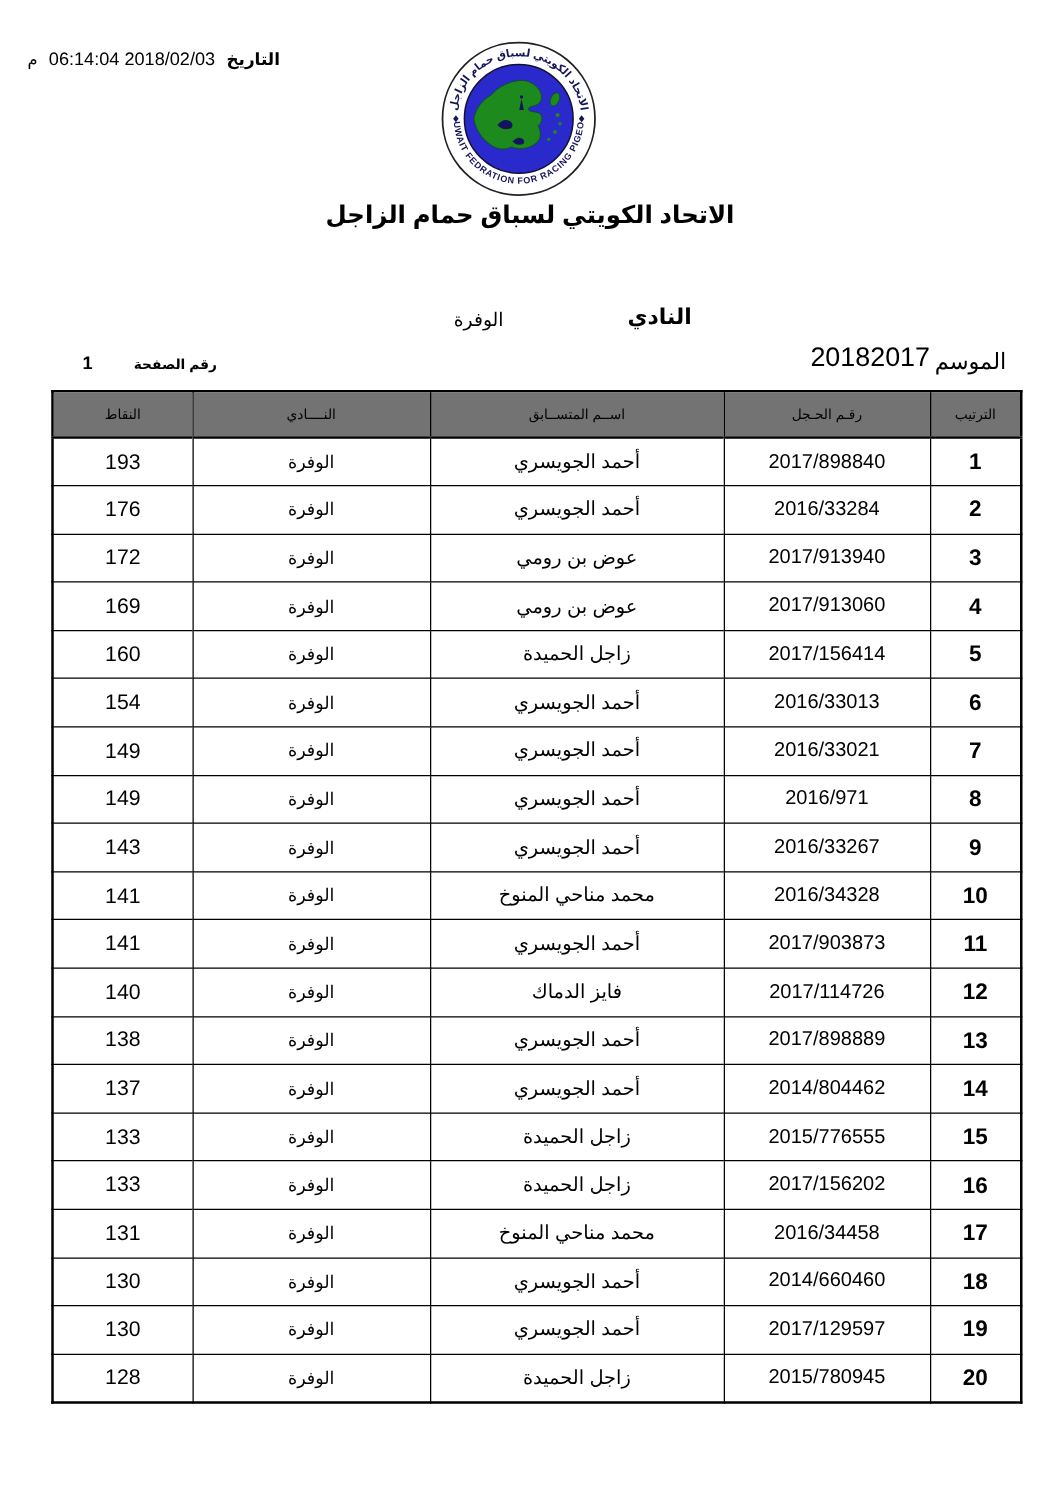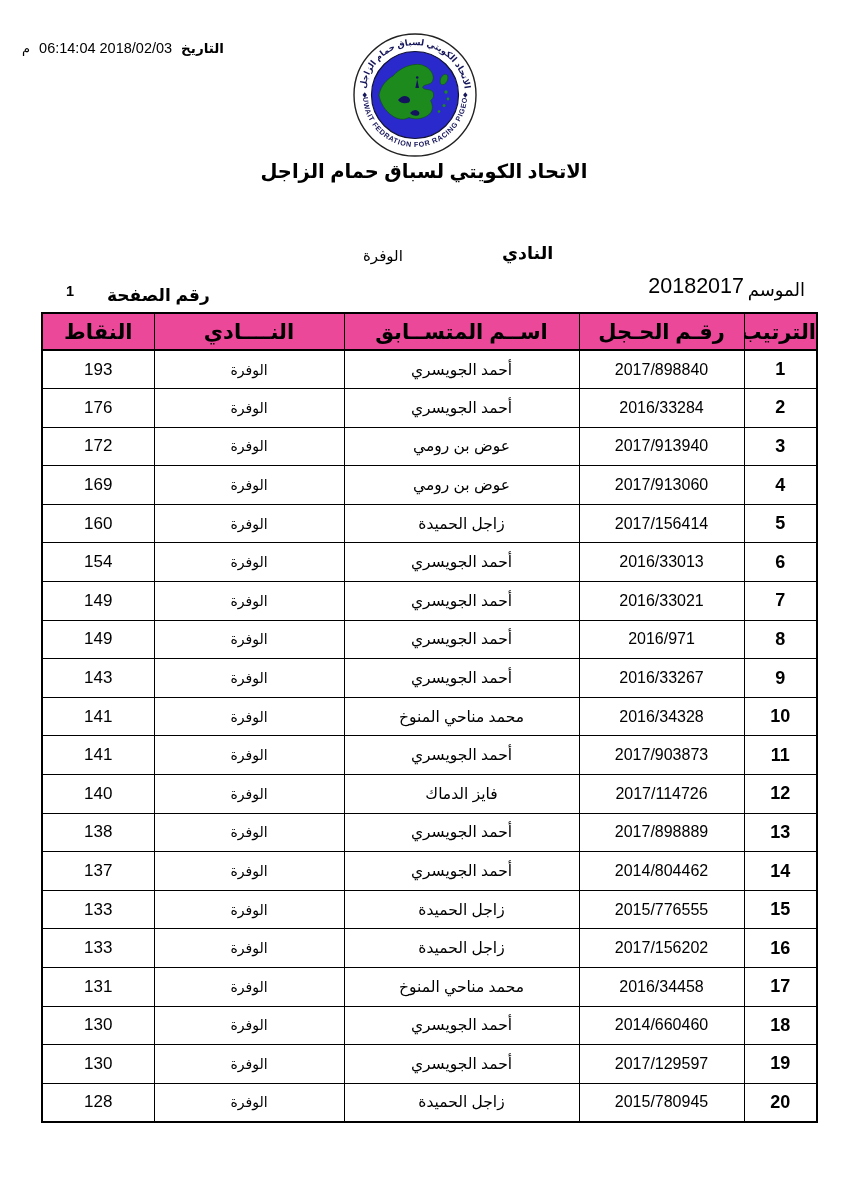--- a/index.html
+++ b/index.html
@@ -21,27 +21,27 @@
 
   
   .title-1 { position:absolute; top:160px; left:0; width:100%; text-align:center; font-weight:bold; font-size:19.5px; direction:rtl; }
   .title-2 { position:absolute; top:201px; left:0; width:100%; text-align:center; font-weight:bold; font-size:19.5px; direction:rtl; word-spacing:4px; }
 
   .club-label  { position:absolute; top:243px; left:502px; font-weight:bold; font-size:17.5px; direction:rtl; }
   .club-value  { position:absolute; top:247px; left:363px; font-size:15px; direction:rtl; }
 
   .season-label { position:absolute; top:279px; right:43px;  font-weight:normal; font-size:18px; direction:rtl; }
   .season-value { position:absolute; top:274px; right:104px; font-size:21.5px; }
-  .page-num-label { position:absolute; top:285px; left:107px; font-weight:bold; font-size:17px; direction:rtl; }
+  .page-num-label { position:absolute; top:285px; left:107px; font-weight:bold; font-size:11px; direction:rtl; }
   .page-num-value { position:absolute; top:283px; left:66px;  font-weight:bold; font-size:14.5px; }
 
   
   table.results { position:absolute; top:312px; left:41px; width:775px; border-collapse:collapse; table-layout:fixed; direction:rtl; border:2px solid #000; }
   table.results th, table.results td { border:1px solid #000; text-align:center; vertical-align:middle; overflow:hidden; white-space:nowrap; }
-  table.results thead th { height:37px; background:#ec4899; font-weight:bold; font-size:21px; border-bottom:2.5px solid #000; }
+  table.results thead th { height:37px; background:#737373; font-weight:normal; font-size:11px; border-bottom:2.5px solid #000; }
   table.results tbody td { height:38.6px; }
   col.c-rank   { width:73px; }
   col.c-ring   { width:165px; }
   col.c-name   { width:235px; }
   col.c-club   { width:190px; }
   col.c-points { width:112px; }
   td.rank   { font-weight:bold; font-size:18px; }
   td.ring   { direction:ltr; font-size:16px; }
   td.name   { font-size:15.5px; }
   td.club   { font-size:14px; }

